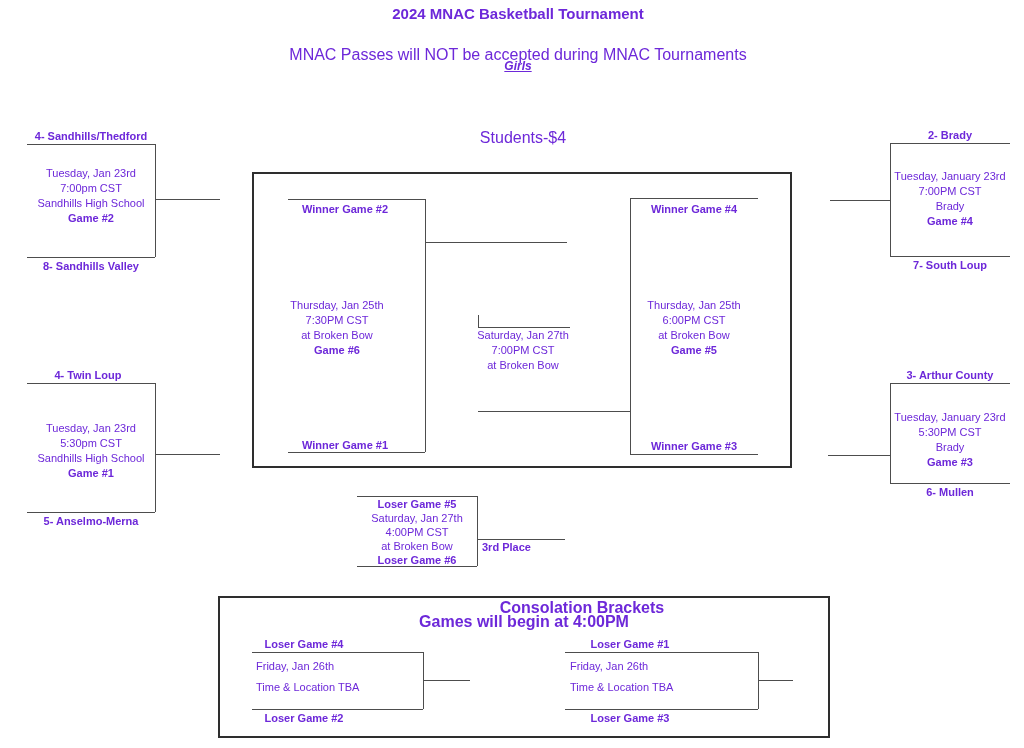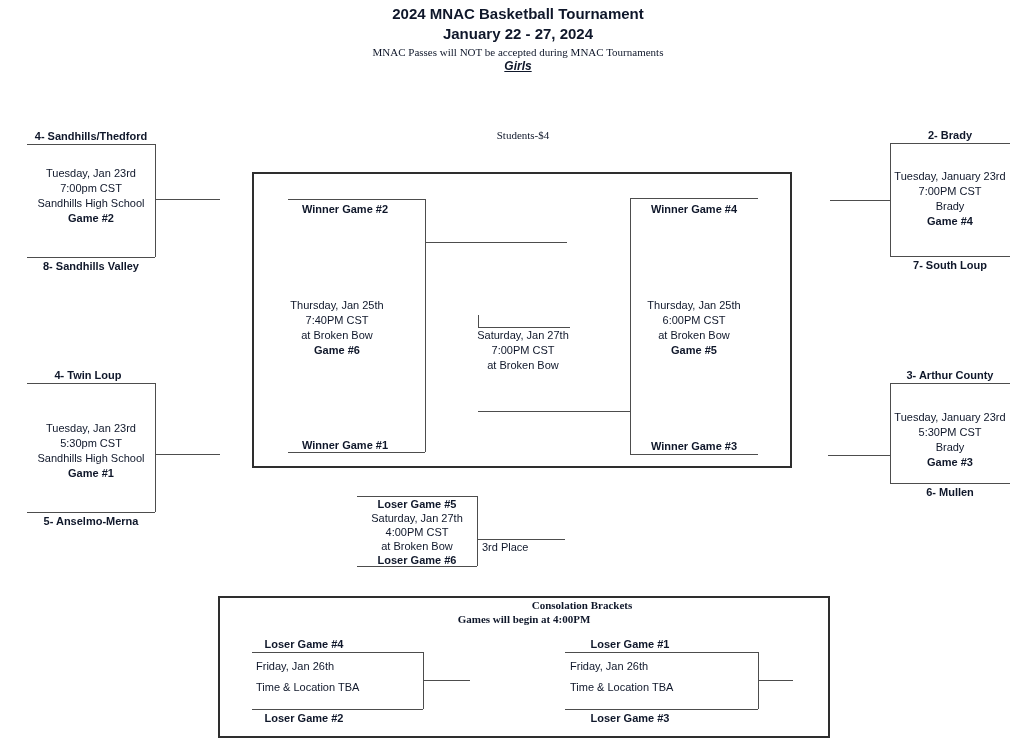--- a/index.html
+++ b/index.html
@@ -1,39 +1,38 @@
 <!DOCTYPE html>
 <html><head>
 <meta charset="utf-8">
 <style>
   html,body{margin:0;padding:0;background:#fff;}
   .page{position:relative;width:1024px;height:748px;background:#ffffff;
-        font-family:"Liberation Sans",sans-serif;color:#0f172a;overflow:hidden;}
+        font-family:"Liberation Sans",sans-serif;color:#6d28d9;overflow:hidden;}
   .hl{position:absolute;height:0;border-top:1px solid #4d4d4d;}
   .vl{position:absolute;width:0;border-left:1px solid #4d4d4d;}
   .box{position:absolute;border:2px solid #2e2e2e;box-sizing:border-box;background:transparent;}
   .ctr{text-align:center;}
   .t-title{position:absolute;font-size:15px;font-weight:700;}
-  .t-sub{position:absolute;font-size:11px;font-family:Liberation Serif, serif;}
+  .t-sub{position:absolute;font-size:16px;}
   .t-girls{position:absolute;font-size:12px;font-weight:700;font-style:italic;text-decoration:underline;}
   .seed{position:absolute;font-size:11px;font-weight:700;text-align:center;white-space:nowrap;}
   .wlabel{position:absolute;font-size:11px;font-weight:700;text-align:center;white-space:nowrap;}
   .info{position:absolute;font-size:11px;text-align:center;line-height:15px;white-space:nowrap;}
   .info5{line-height:14px;}
   .b{font-weight:700;}
   .cinfo{position:absolute;font-size:11px;text-align:left;white-space:nowrap;}
-  .plain{position:absolute;font-size:11px;white-space:nowrap;}
+  .plain{position:absolute;font-size:11px;white-space:nowrap;font-weight:bold;}
 </style>
 </head>
 <body>
 
 <div class="page">
 
   <div class="t-title ctr" style="left:12px;top:5px;width:1012px;">2024 MNAC Basketball Tournament</div>
-  <div class="t-title ctr" style="left:12px;top:25px;width:1012px;">January 22 - 27, 2024</div>
   <div class="t-sub ctr" style="left:12px;top:46px;width:1012px;">MNAC Passes will NOT be accepted during MNAC Tournaments</div>
   <div class="t-girls ctr" style="left:12px;top:59px;width:1012px;">Girls</div>
 
   <div class="t-sub ctr" style="left:22px;top:129px;width:1002px;">Students-$4</div>
 
   <div class="seed" style="left:21px;top:130px;width:140px;">4- Sandhills/Thedford</div>
   <div class="hl" style="left:27px;top:144px;width:128px;"></div>
   <div class="vl" style="left:155px;top:144px;height:113px;"></div>
   <div class="hl" style="left:27px;top:257px;width:128px;"></div>
   <div class="hl" style="left:155px;top:199px;width:65px;"></div>
@@ -85,21 +84,21 @@
   <div class="seed" style="left:880px;top:486px;width:140px;">6- Mullen</div>
 
   <div class="box" style="left:252px;top:172px;width:540px;height:296px;"></div>
 
   <div class="hl" style="left:288px;top:199px;width:137px;"></div>
   <div class="wlabel" style="left:275px;top:203px;width:140px;">Winner Game #2</div>
   <div class="vl" style="left:425px;top:199px;height:253px;"></div>
   <div class="hl" style="left:425px;top:242px;width:142px;"></div>
   <div class="info" style="left:267px;top:298px;width:140px;">
     <div>Thursday, Jan 25th</div>
-    <div>7:40PM CST</div>
+    <div>7:30PM CST</div>
     <div>at Broken Bow</div>
     <div class="b">Game #6</div>
   </div>
   <div class="wlabel" style="left:275px;top:439px;width:140px;">Winner Game #1</div>
   <div class="hl" style="left:288px;top:452px;width:137px;"></div>
 
   <div class="hl" style="left:630px;top:198px;width:128px;"></div>
   <div class="wlabel" style="left:624px;top:203px;width:140px;">Winner Game #4</div>
   <div class="vl" style="left:630px;top:198px;height:256px;"></div>
   <div class="hl" style="left:478px;top:411px;width:152px;"></div>

